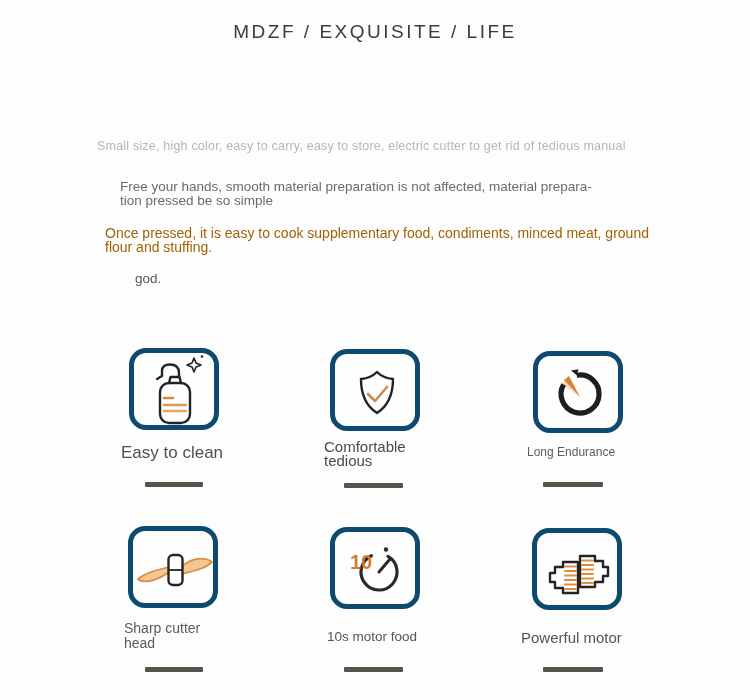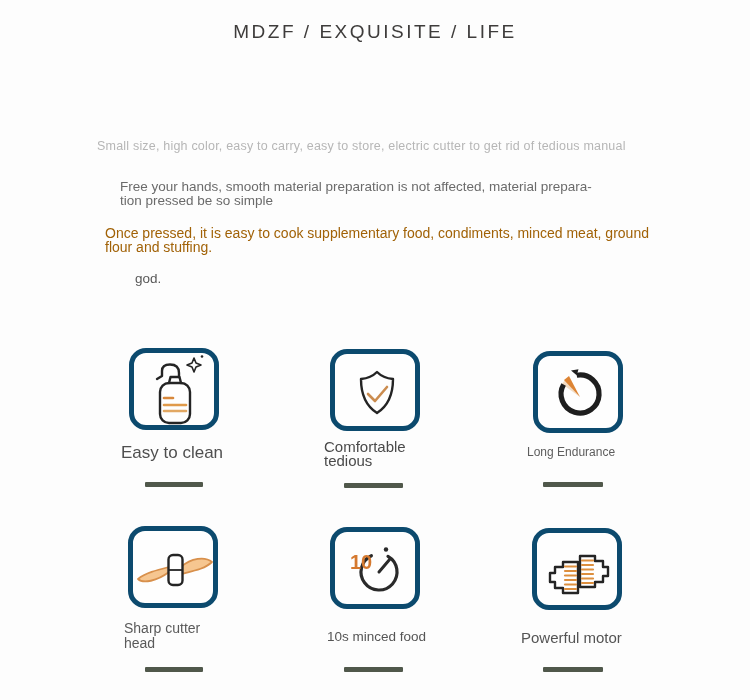--- a/index.html
+++ b/index.html
@@ -133,21 +133,21 @@
   <div class="abs icon-box f5-box">
     <span>
       <svg viewBox="0 0 84 76">
         <path d="M53,24.4 A18,18 0 1 1 36.4,23.7" fill="none" stroke="#2a2a2a" stroke-width="3.2" stroke-linecap="round"></path>
         <circle cx="51" cy="17.5" r="2.2" fill="#2a2a2a"></circle>
         <line x1="44" y1="40" x2="55" y2="27" stroke="#2a2a2a" stroke-width="3" stroke-linecap="round"></line>
         <text x="15" y="37" font-size="20" font-weight="700" fill="#d5792f" font-family="Liberation Sans, sans-serif">10</text>
       </svg>
     </span>
   </div>
-  <div class="abs feature-label f5-label">10s minced food</div>
+  <div class="abs feature-label f5-label">10s motor food</div>
   <div class="abs bar f5-bar"></div>
 
   <div class="abs icon-box f6-box">
     <span>
       <svg viewBox="0 0 84 76">
         <path d="M18,40 H13 V49 H18 V55 H26 V60 H41 V29 H26 V34 H18 Z" fill="#ffffff" stroke="#242424" stroke-width="2.4" stroke-linejoin="round"></path>
         <path d="M66,34 H71 V43 H66 V49 H58 V54 H43 V23 H58 V28 H66 Z" fill="#ffffff" stroke="#242424" stroke-width="2.4" stroke-linejoin="round"></path>
         <g stroke="#dd8f3e" stroke-width="2.2" stroke-linecap="round">
           <line x1="28" y1="33.5" x2="39" y2="33.5"></line>
           <line x1="28" y1="38" x2="39" y2="38"></line>

